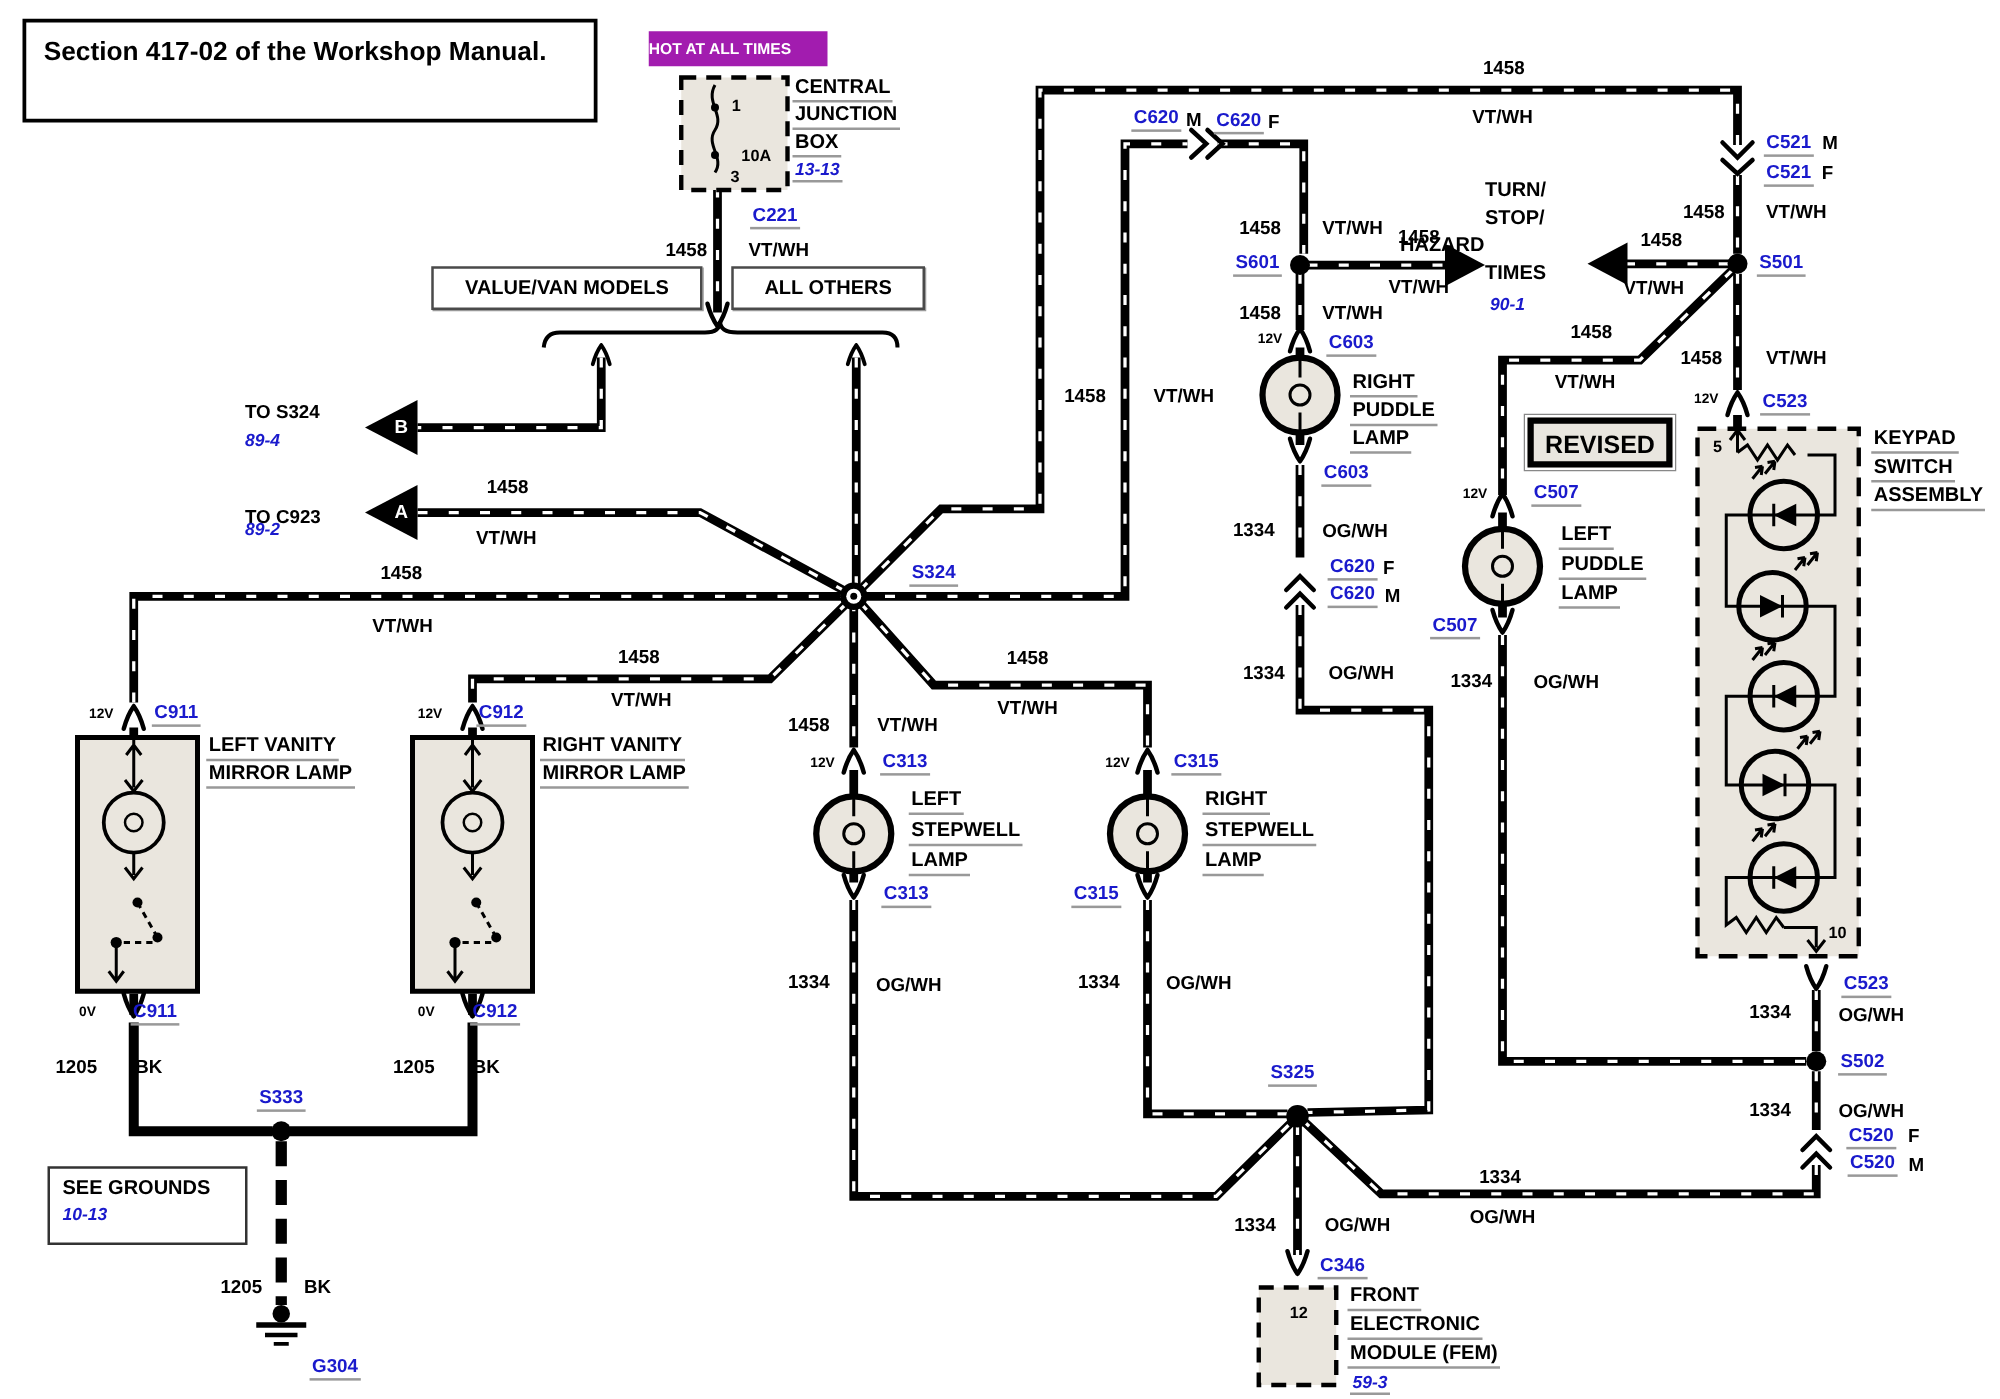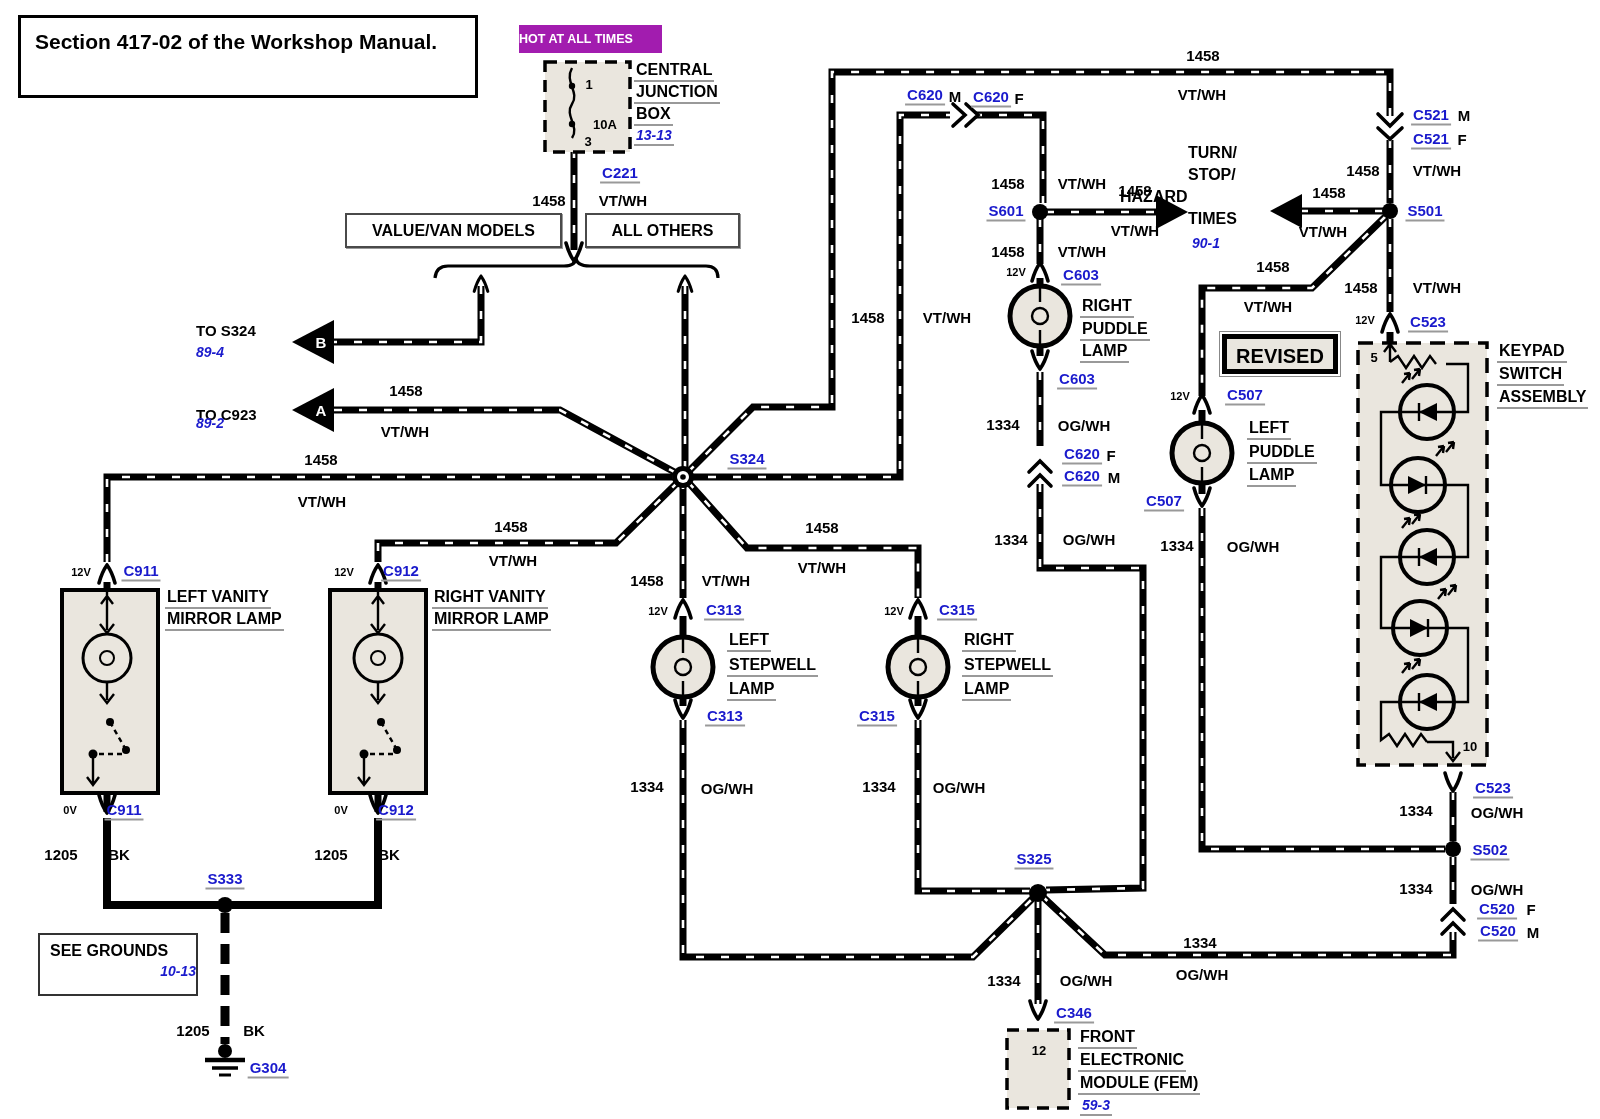--- a/index.html
+++ b/index.html
@@ -29,21 +29,21 @@
   #hotBox{left:519px;top:25px;width:143px;height:28px;background:#a21caf;color:#fff;font-weight:bold;
           font-size:12.5px;text-align:left;line-height:28px;}
   #vvBox{left:345px;top:213px;width:217px;height:35px;border:2px solid #4a4a4a;background:#fff;
          font-weight:bold;font-size:16px;text-align:center;line-height:31px;box-shadow:1px 1px 0 #999;}
   #aoBox{left:585px;top:213px;width:155px;height:35px;border:2px solid #4a4a4a;background:#fff;
          font-weight:bold;font-size:16px;text-align:center;line-height:31px;box-shadow:1px 1px 0 #999;}
   #revBox{left:1222px;top:334px;width:116px;height:40px;border:5px solid #000000;background:#e9e6df;
           font-weight:bold;font-size:20px;text-align:center;line-height:34px;box-shadow:0 0 0 2px #fff,0 0 0 3px #888;}
   #sgBox{left:38px;top:933px;width:160px;height:63px;border:2px solid #333;background:#fff;padding:7px 0 0 10px;}
   #sgBox .t1{font-weight:bold;font-size:16px;}
-  #sgBox .t2{font-weight:bold;font-size:14px;font-style:italic;color:#1a1acc;margin-top:3px;text-align:right;}
+  #sgBox .t2{font-weight:bold;font-size:14px;font-style:italic;color:#1a1acc;margin-top:3px;}
 </style>
 </head>
 <body>
 
 <div id="stage">
 
 <svg width="1600" height="1119" viewBox="0 0 1600 1119">
   <defs>
     <g id="fk">
           <path class="cn" d="M-8,-11 Q-5,0 0,7 M8,-11 Q5,0 0,7"></path>
@@ -461,15 +461,15 @@
 <span class="lb bl ul" style="left:401px;top:572px">C912</span>
 <span class="lb ll f16 ul" style="left:432px;top:599px">RIGHT VANITY</span>
 <span class="lb ll f16 ul" style="left:432px;top:621px">MIRROR LAMP</span>
 <span class="lb sm" style="left:341px;top:810px">0V</span>
 <span class="lb bl ul" style="left:396px;top:811px">C912</span>
 <span class="lb" style="left:331px;top:854px">1205</span>
 <span class="lb" style="left:389px;top:854px">BK</span>
 <span class="lb bl ul" style="left:225px;top:880px">S333</span>
 <span class="lb" style="left:193px;top:1030px">1205</span>
 <span class="lb" style="left:254px;top:1030px">BK</span>
-<span class="lb bl ul" style="left:268px;top:1069px">G304</span>
+<span class="lb bl ul" style="left:268px;top:1095px">G304</span>
 
 </div>
 
 </body></html>

